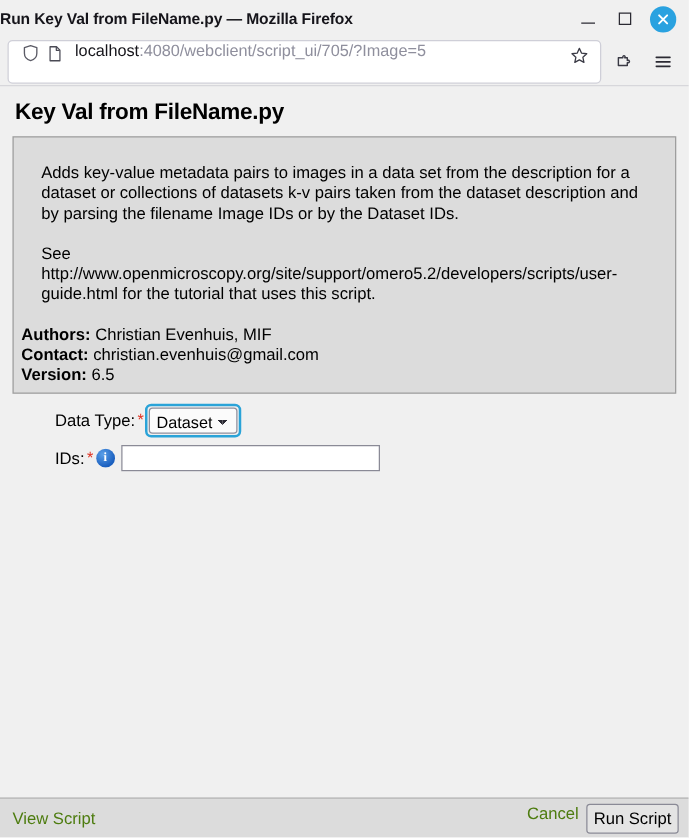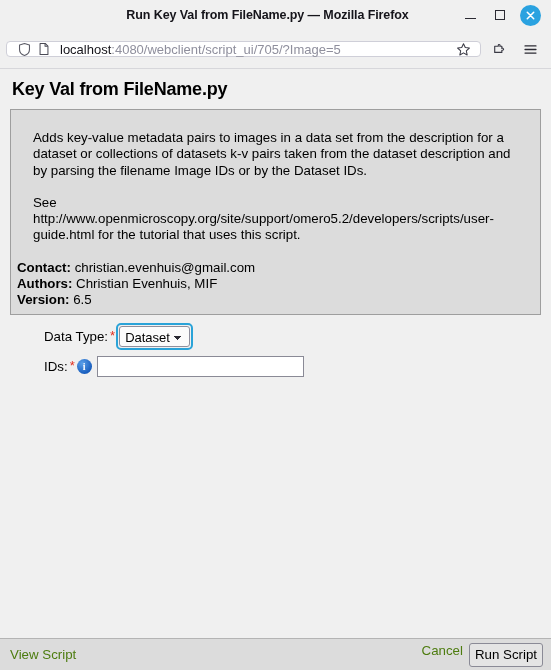--- a/index.html
+++ b/index.html
@@ -25,21 +25,20 @@
     background: #f0f0f0;
     display: flex;
     align-items: center;
     position: relative;
     flex: 0 0 30px;
     border-bottom: 0px solid #d0d0d0;
   }
   #titlebar-title {
     position: absolute;
     left: 0; right: 16px;
-    text-align: center;
     font-size: 12.5px;
     font-weight: bold;
     color: #15141a;
     letter-spacing: -0.1px;
     pointer-events: none;
   }
   #window-controls {
     position: absolute;
     right: 6px; top: 0;
     height: 30px;
@@ -73,26 +72,26 @@
     height: 38px;
     flex: 0 0 38px;
     background: #f0f0f0;
     display: flex;
     align-items: center;
     padding: 0 6px;
     gap: 2px;
   }
   #urlbar {
     flex: 1 1 auto;
-    height: 16px;
+    height: 35px;
     background: #ffffff;
     border: 1px solid #cfcfd8;
     border-radius: 4px;
     display: flex;
-    align-items: center;
+    align-items: flex-start;
     padding: 0 5px 0 7px;
     min-width: 0;
   }
   .urlbar-icon {
     width: 20px; height: 20px;
     display: flex; align-items: center; justify-content: center;
     flex: 0 0 20px;
   }
   #urltext {
     flex: 1 1 auto;
@@ -199,20 +198,21 @@
     appearance: none;
     padding-right: 19px;
     background-image:
       linear-gradient(45deg, transparent 50%, #2b2a33 50%),
       linear-gradient(135deg, #2b2a33 50%, transparent 50%);
     background-position:
       calc(100% - 11px) 9px,
       calc(100% - 7px) 9px;
     background-size: 4px 4px, 4px 4px;
     background-repeat: no-repeat;
+    text-align: center;
   }
   .info-icon {
     width: 15px; height: 15px;
     border-radius: 50%;
     background: #1a5fbf;
     display: inline-flex;
     align-items: center;
     justify-content: center;
     margin-left: 1px;
     margin-right: 5px;
@@ -333,22 +333,22 @@
 
   <div id="content">
 
     <div id="page-body">
 
       <h1 id="script-title">Key Val from FileName.py</h1>
 
       <div id="description-box">
         <div class="para">Adds key-value metadata pairs to images in a data set from the description for a dataset or collections of datasets k-v pairs taken from the dataset description and by parsing the filename Image IDs or by the Dataset IDs.</div>
         <div class="para">See http://www.openmicroscopy.org/site/support/omero5.2/developers/scripts/user-guide.html for the tutorial that uses this script.</div>
+        <div class="meta"><b>Authors:</b> <span>Christian Evenhuis, MIF</span></div>
         <div class="meta"><b>Contact:</b> <span>christian.evenhuis@gmail.com</span></div>
-        <div class="meta"><b>Authors:</b> <span>Christian Evenhuis, MIF</span></div>
         <div class="meta"><b>Version:</b> <span>6.5</span></div>
       </div>
 
       <div id="form-area">
 
         <div class="form-row">
           <span class="form-label">Data Type:</span>
           <span class="req-star">*</span>
           <span class="select-wrap">
             <select class="data-type-select">

